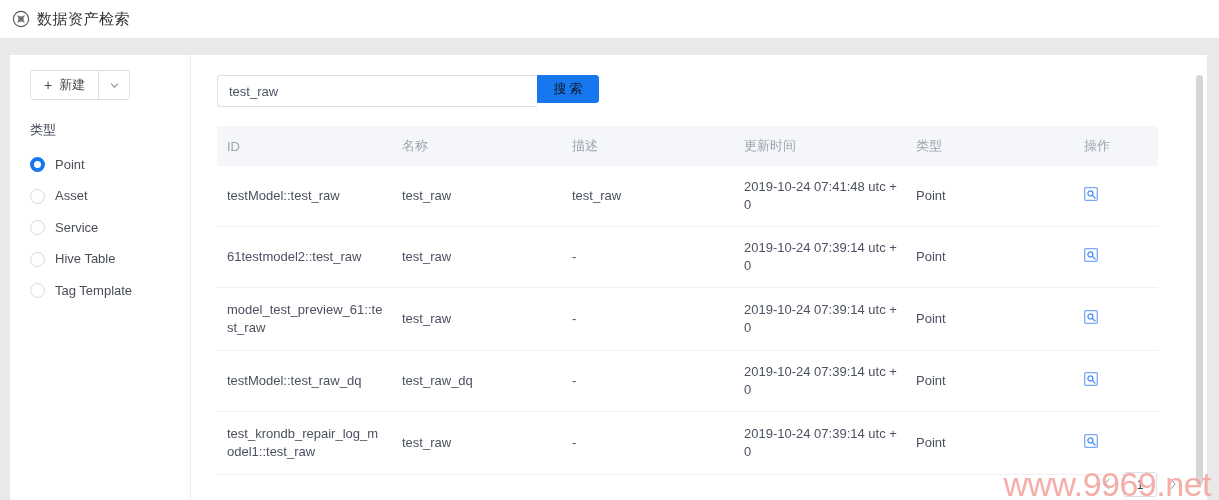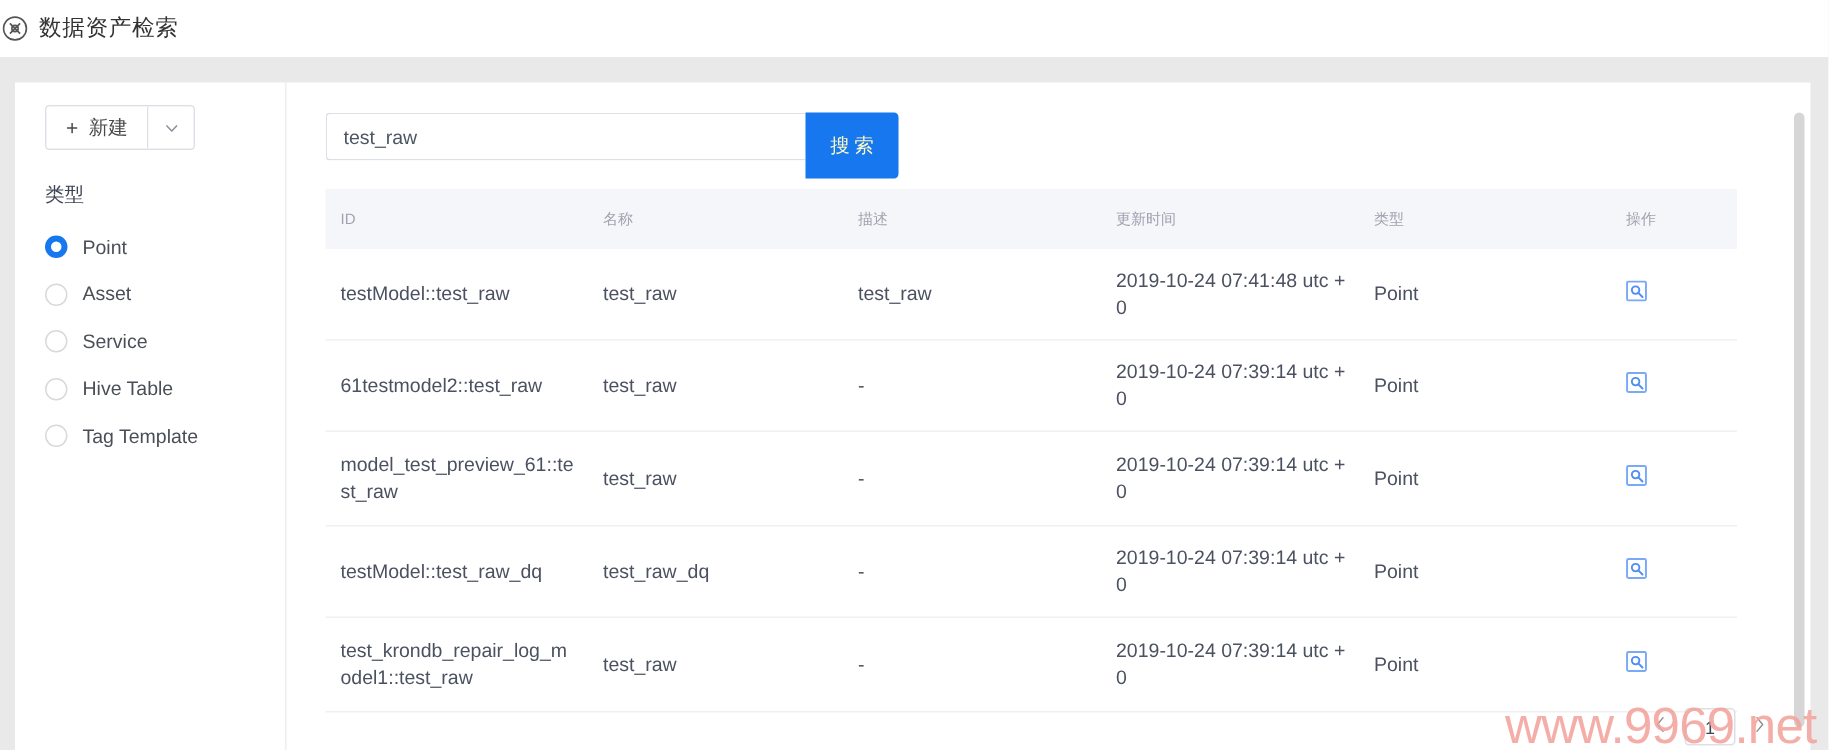--- a/index.html
+++ b/index.html
@@ -15,21 +15,21 @@
     width: 1219px; height: 500px;
     background: #e9e9e9;
   }
 
   
   .topbar {
     position: absolute; left: 0; top: 0;
     width: 1219px; height: 38px;
     background: #ffffff;
     display: flex; align-items: center;
-    padding-left: 1px;
+    padding-left: 12px;
   }
   .topbar .brand-icon {
     width: 18px; height: 18px;
     flex: 0 0 18px;
     margin-right: 7px;
     display: block;
   }
   .topbar .title {
     font-size: 15px;
     color: #333333;
@@ -143,44 +143,44 @@
     border-right: none;
     border-radius: 3px 0 0 3px;
     padding: 0 11px;
     font-size: 13px;
     color: #4b5563;
     font-family: inherit;
     outline: none;
     background: #ffffff;
   }
   .search-btn {
-    width: 62px; height: 44px;
+    width: 62px; height: 28px;
     background: #1677ee;
-    color: #fef9c3;
+    color: #0f172a;
     border: 1px solid #1677ee;
     border-radius: 0 3px 3px 0;
     font-size: 13px;
     letter-spacing: 3px;
     text-indent: 3px;
     cursor: pointer;
     font-family: inherit;
   }
 
   
   .table-wrap { margin-top: 19px; width: 941px; }
   table.grid {
     width: 941px;
     border-collapse: collapse;
     table-layout: fixed;
   }
   table.grid thead th {
     background: #f5f6fa;
     height: 40px;
     font-weight: normal;
-    font-size: 10px;
+    font-size: 13px;
     color: #9ea3af;
     text-align: left;
     padding: 0 0 0 10px;
     vertical-align: middle;
   }
   table.grid thead th:first-child { padding-left: 10px; }
   table.grid tbody td {
     border-bottom: 1px solid #f0f0f2;
     font-size: 13px;
     color: #4b5160;

